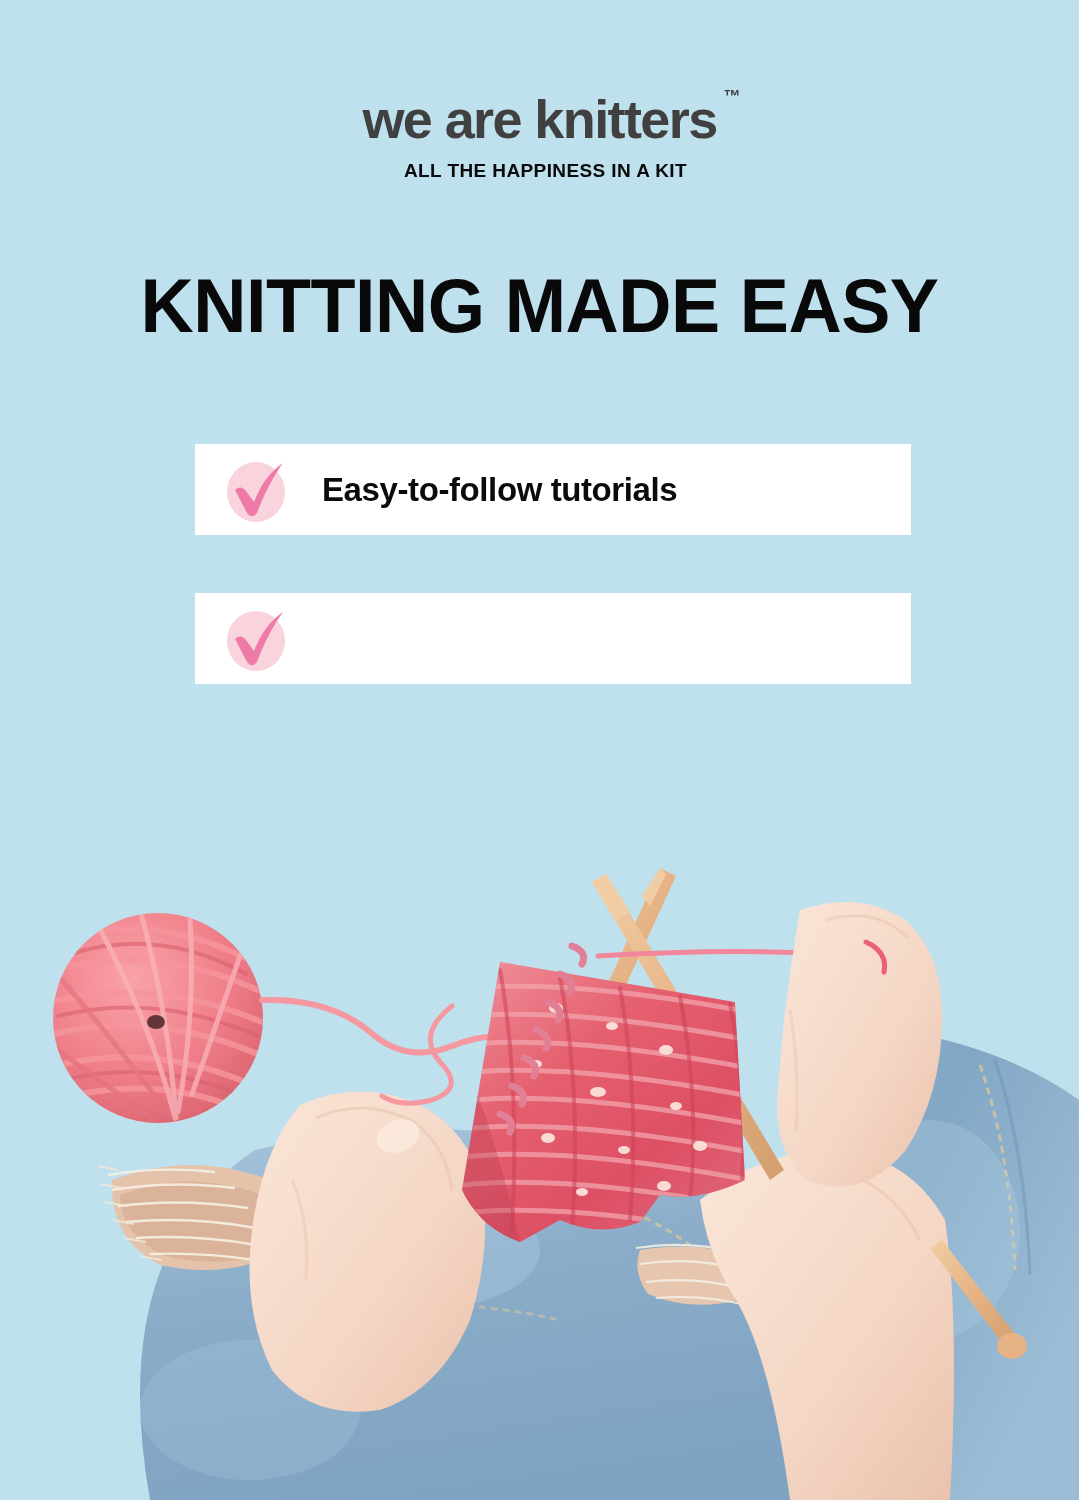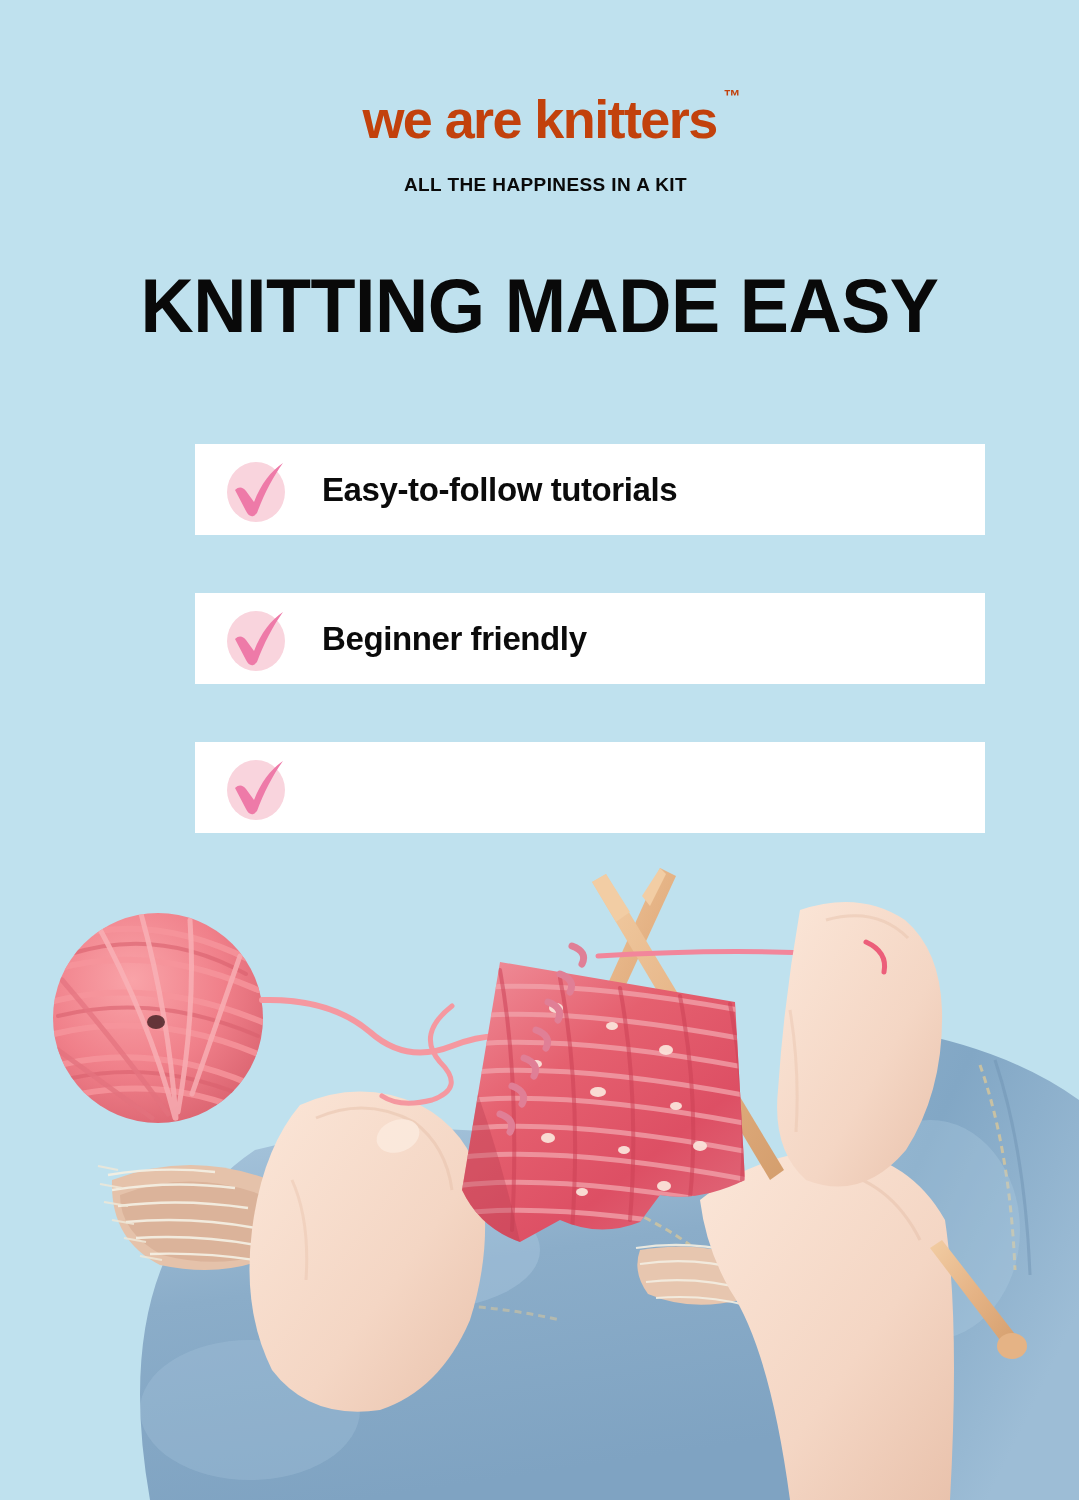--- a/index.html
+++ b/index.html
@@ -32,34 +32,34 @@
     text-align: center;
   }
   .logo-wordmark {
     display: inline-block;
     position: relative;
     font-family: "Liberation Sans", sans-serif;
     font-weight: bold;
     font-size: 54px;
     line-height: 1;
     letter-spacing: -1.6px;
-    color: #c2410c;
+    color: #404040;
     white-space: nowrap;
   }
   .logo-tm {
     position: absolute;
     top: -4px;
     right: -24px;
     font-size: 17px;
     font-weight: bold;
     letter-spacing: 0;
     line-height: 1;
   }
   .logo-tagline {
-    margin-top: 28px;
+    margin-top: 14px;
     font-family: "Liberation Sans", sans-serif;
     font-weight: bold;
     font-size: 19px;
     letter-spacing: 0.4px;
     color: #0a0a0a;
     white-space: nowrap;
     padding-left: 12px;
   }
 
   
@@ -80,21 +80,21 @@
 
   
   .feature-list {
     position: absolute;
     top: 444px;
     left: 195px;
     width: 690px;
   }
   .feature-card {
     position: relative;
-    width: 790px;
+    width: 716px;
     height: 91px;
     background: #ffffff;
     margin-bottom: 58px;
     display: flex;
     align-items: center;
   }
   .check-wrap {
     position: relative;
     width: 68px;
     height: 68px;
@@ -158,29 +158,20 @@
     <div class="feature-card">
       <div class="check-wrap">
         <div class="check-circle"></div>
         <svg class="check-mark" viewBox="0 0 68 68">
           <path d="M12 34 C16 30 20 31 23 35 L31 46 C38 28 48 15 60 7 C50 21 41 38 34 57 C30 62 26 61 23 55 Z" fill="#ee7aa8"></path>
         </svg>
       </div>
       <div class="feature-label">Easy-to-follow tutorials</div>
     </div>
 
-    <div class="feature-card">
-      <div class="check-wrap">
-        <div class="check-circle"></div>
-        <svg class="check-mark" viewBox="0 0 68 68">
-          <path d="M12 34 C16 30 20 31 23 35 L31 46 C38 28 48 15 60 7 C50 21 41 38 34 57 C30 62 26 61 23 55 Z" fill="#ee7aa8"></path>
-        </svg>
-      </div>
-      <div class="feature-label">Beginner friendly</div>
-    </div>
 
     <div class="feature-card">
       <div class="check-wrap">
         <div class="check-circle"></div>
         <svg class="check-mark" viewBox="0 0 68 68">
           <path d="M12 34 C16 30 20 31 23 35 L31 46 C38 28 48 15 60 7 C50 21 41 38 34 57 C30 62 26 61 23 55 Z" fill="#ee7aa8"></path>
         </svg>
       </div>
     </div>
 

